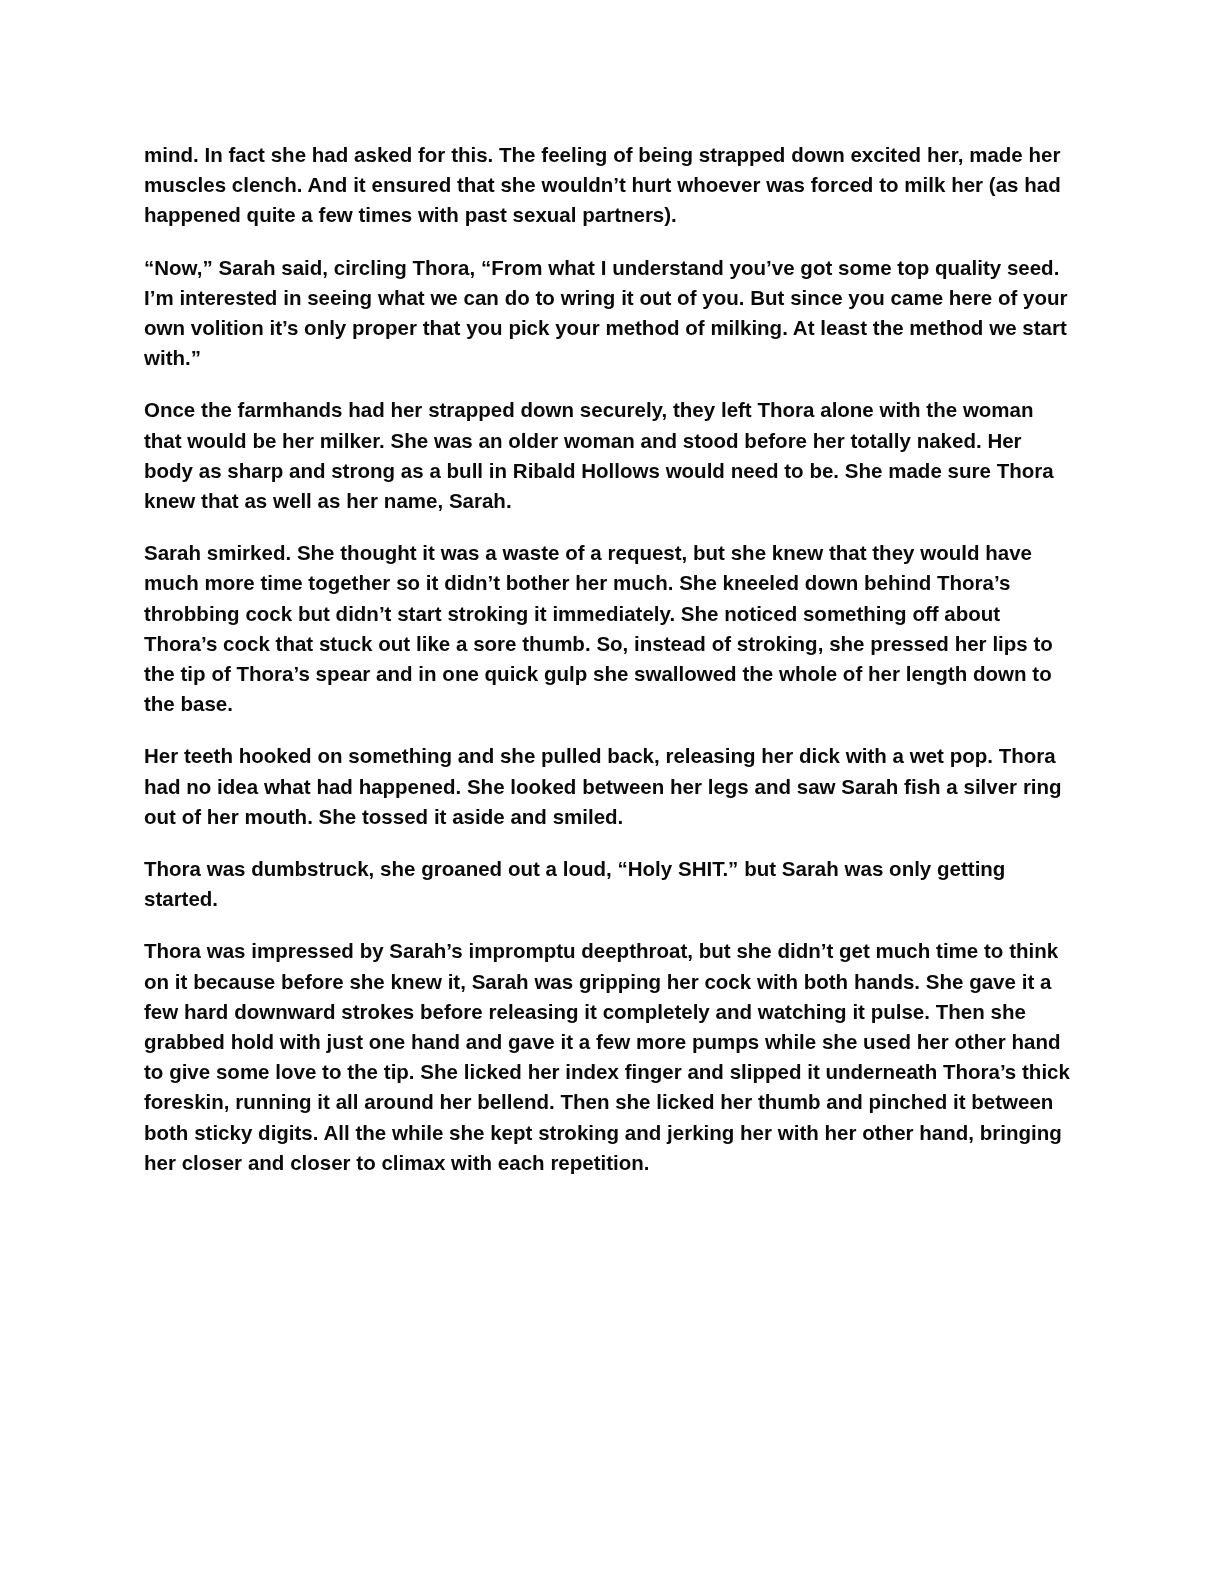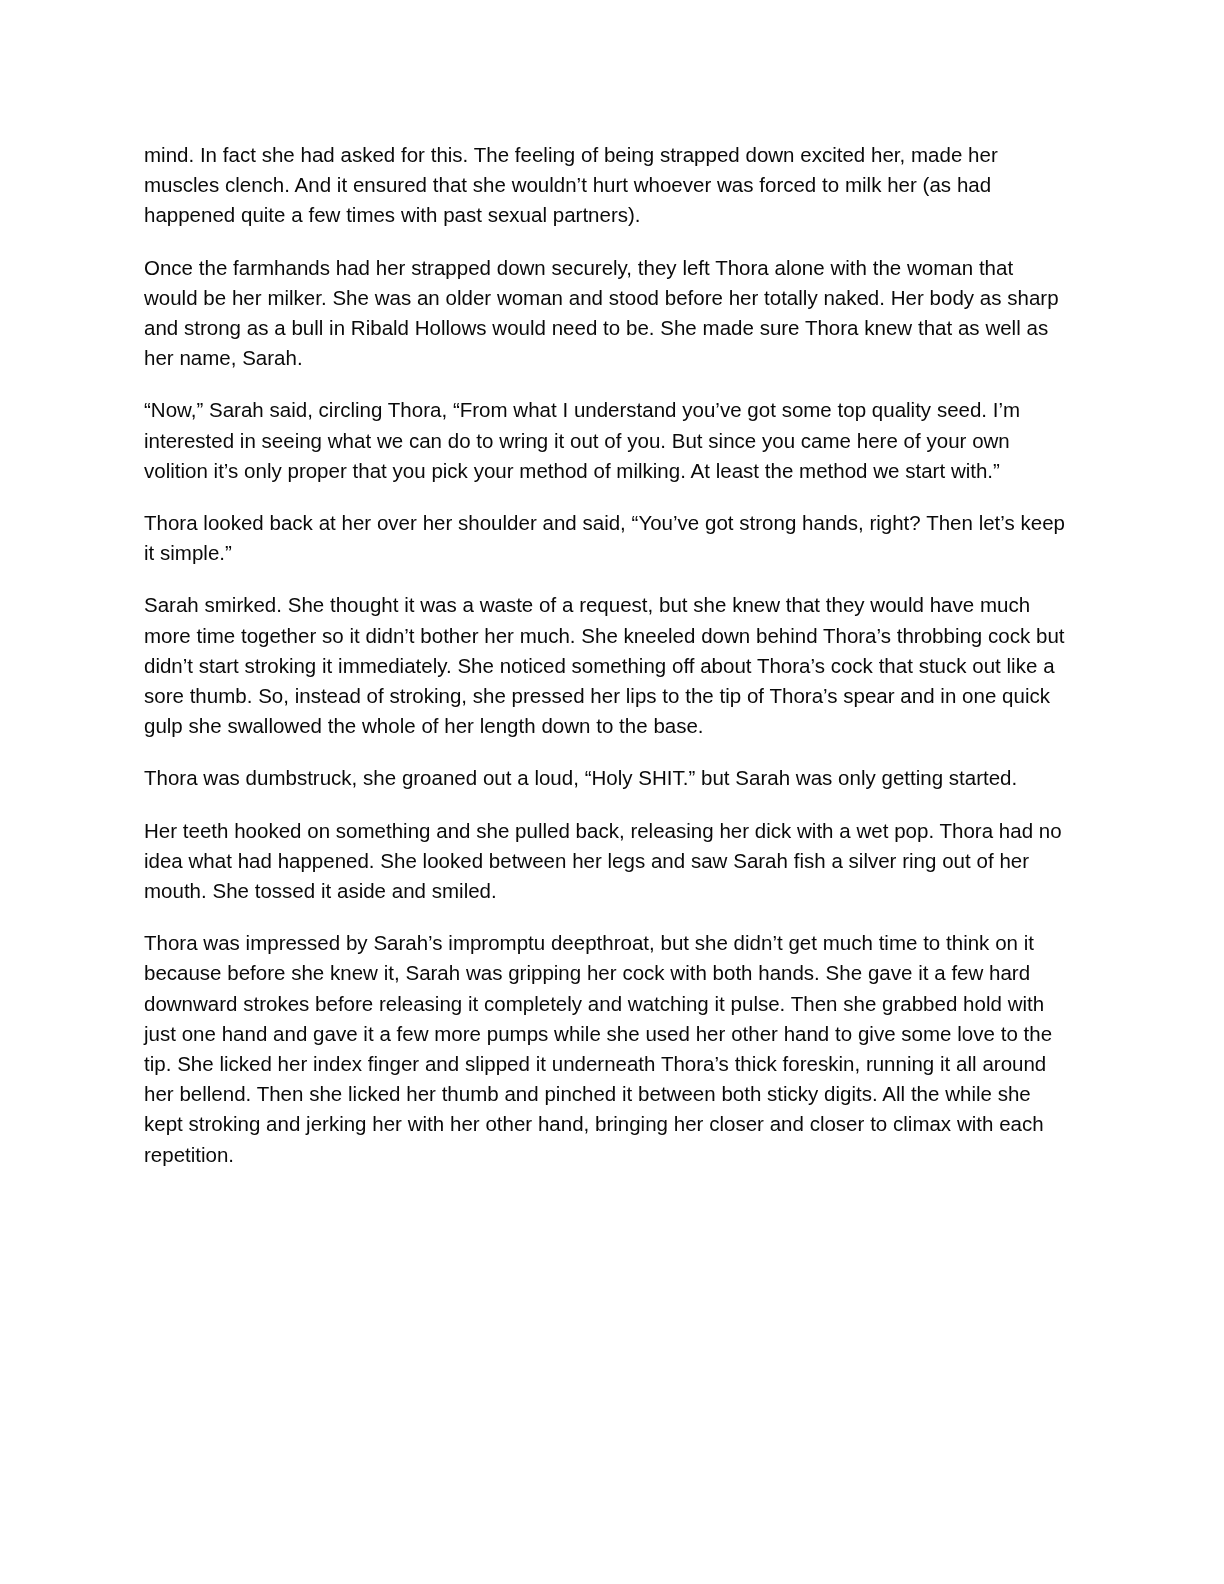--- a/index.html
+++ b/index.html
@@ -31,44 +31,43 @@
   }
 
   .doc-paragraph {
     margin: 0 0 22px 0;
     font-size: 20.5px;
     line-height: 30.2px;
     color: #0a0a0a;
     text-align: left;
     letter-spacing: 0.0px;
     word-spacing: 0.1px;
-    font-weight: 400;
+    font-weight: 700;
   }
 
   .doc-paragraph:last-child {
     margin-bottom: 16px;
   }
 </style>
 </head>
 <body>
 
 <div class="page">
   <div class="text-column">
 
     <p class="doc-paragraph">mind. In fact she had asked for this. The feeling of being strapped down excited her, made her muscles clench. And it ensured that she wouldn’t hurt whoever was forced to milk her (as had happened quite a few times with past sexual partners).</p>
 
+    <p class="doc-paragraph">“Now,” Sarah said, circling Thora, “From what I understand you’ve got some top quality seed. I’m interested in seeing what we can do to wring it out of you. But since you came here of your own volition it’s only proper that you pick your method of milking. At least the method we start with.”</p>
+
     <p class="doc-paragraph">Once the farmhands had her strapped down securely, they left Thora alone with the woman that would be her milker. She was an older woman and stood before her totally naked. Her body as sharp and strong as a bull in Ribald Hollows would need to be. She made sure Thora knew that as well as her name, Sarah.</p>
 
-    <p class="doc-paragraph">“Now,” Sarah said, circling Thora, “From what I understand you’ve got some top quality seed. I’m interested in seeing what we can do to wring it out of you. But since you came here of your own volition it’s only proper that you pick your method of milking. At least the method we start with.”</p>
-
-    <p class="doc-paragraph">Thora looked back at her over her shoulder and said, “You’ve got strong hands, right? Then let’s keep it simple.”</p>
 
     <p class="doc-paragraph">Sarah smirked. She thought it was a waste of a request, but she knew that they would have much more time together so it didn’t bother her much. She kneeled down behind Thora’s throbbing cock but didn’t start stroking it immediately. She noticed something off about Thora’s cock that stuck out like a sore thumb. So, instead of stroking, she pressed her lips to the tip of Thora’s spear and in one quick gulp she swallowed the whole of her length down to the base.</p>
 
+    <p class="doc-paragraph">Her teeth hooked on something and she pulled back, releasing her dick with a wet pop. Thora had no idea what had happened. She looked between her legs and saw Sarah fish a silver ring out of her mouth. She tossed it aside and smiled.</p>
+
     <p class="doc-paragraph">Thora was dumbstruck, she groaned out a loud, “Holy SHIT.” but Sarah was only getting started.</p>
-
-    <p class="doc-paragraph">Her teeth hooked on something and she pulled back, releasing her dick with a wet pop. Thora had no idea what had happened. She looked between her legs and saw Sarah fish a silver ring out of her mouth. She tossed it aside and smiled.</p>
 
 
     <p class="doc-paragraph">Thora was impressed by Sarah’s impromptu deepthroat, but she didn’t get much time to think on it because before she knew it, Sarah was gripping her cock with both hands. She gave it a few hard downward strokes before releasing it completely and watching it pulse. Then she grabbed hold with just one hand and gave it a few more pumps while she used her other hand to give some love to the tip. She licked her index finger and slipped it underneath Thora’s thick foreskin, running it all around her bellend. Then she licked her thumb and pinched it between both sticky digits. All the while she kept stroking and jerking her with her other hand, bringing her closer and closer to climax with each repetition.</p>
 
   </div>
 </div>
 
 </body></html>

